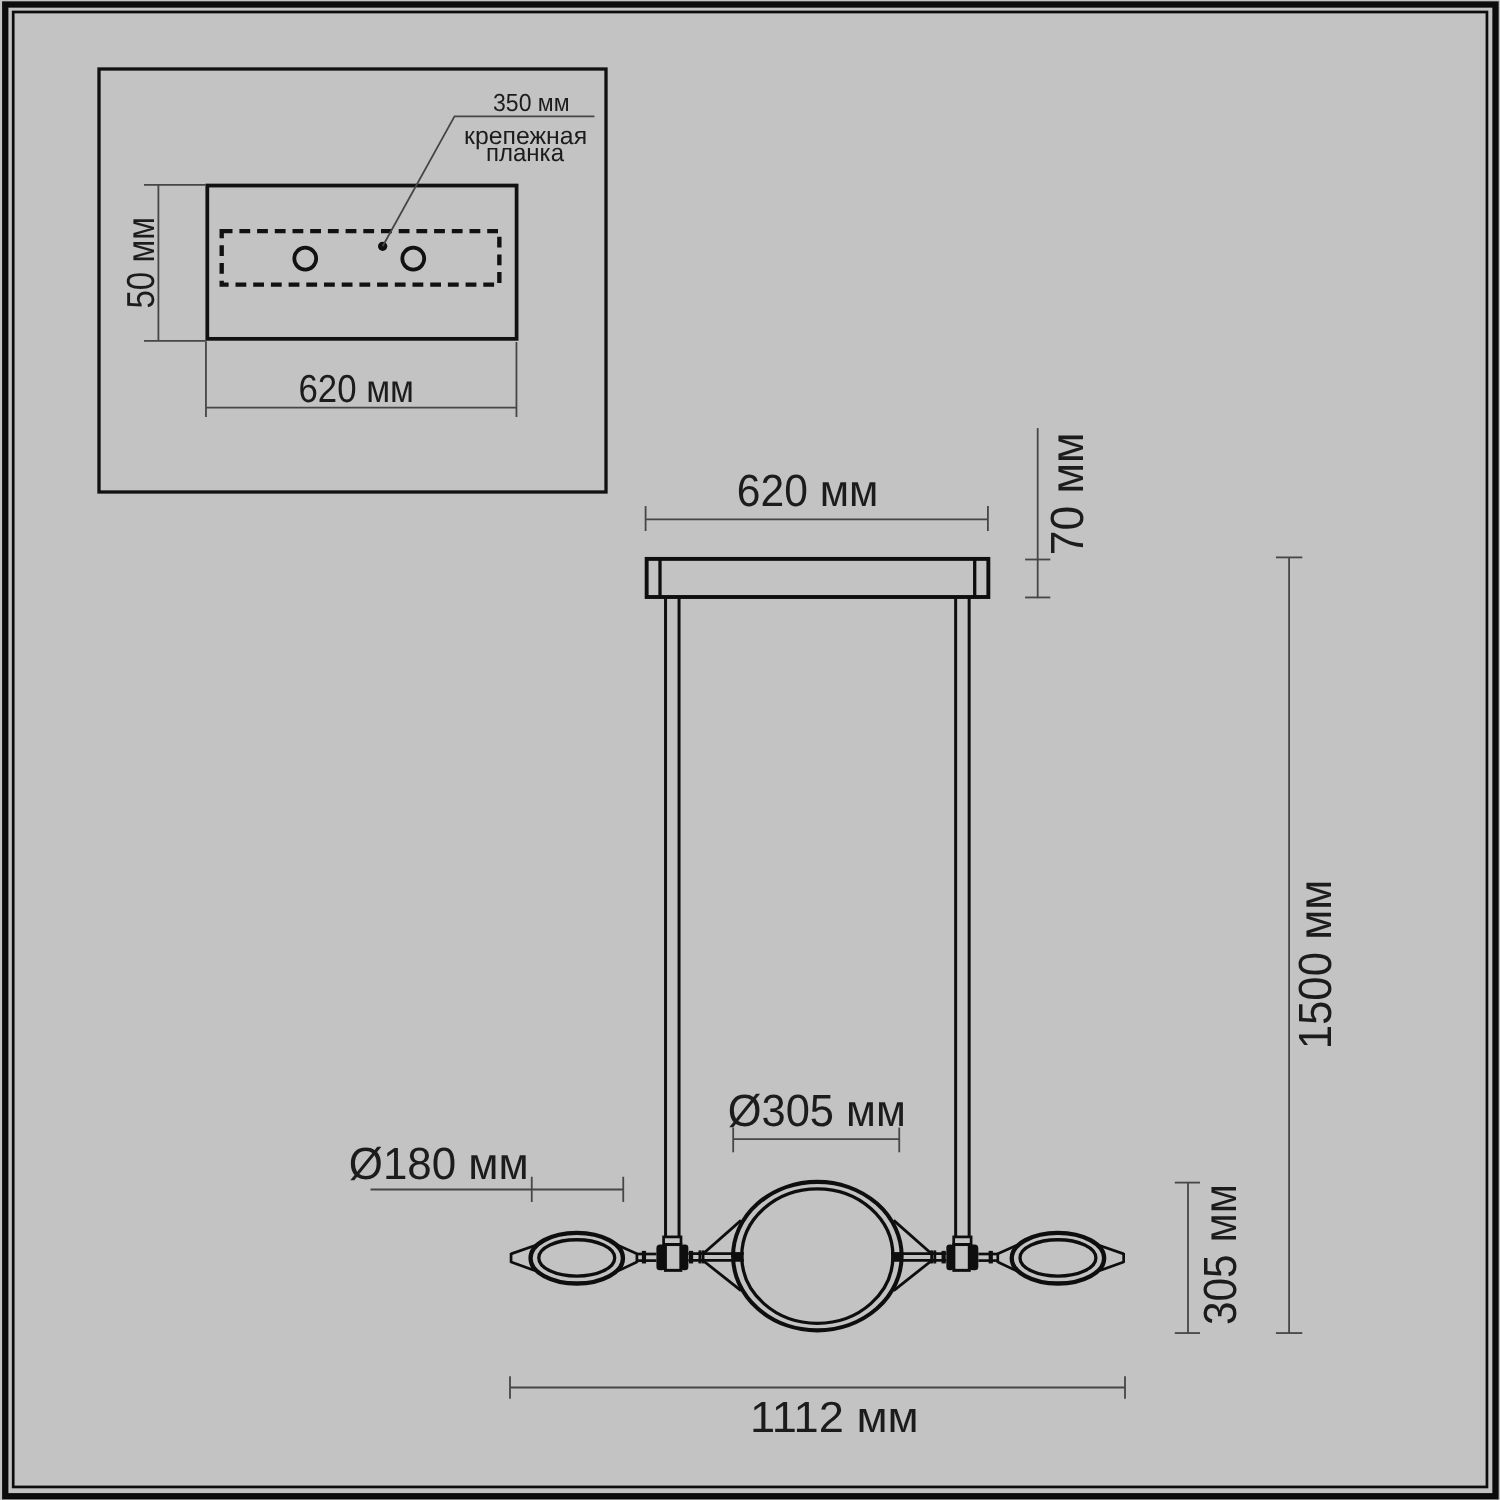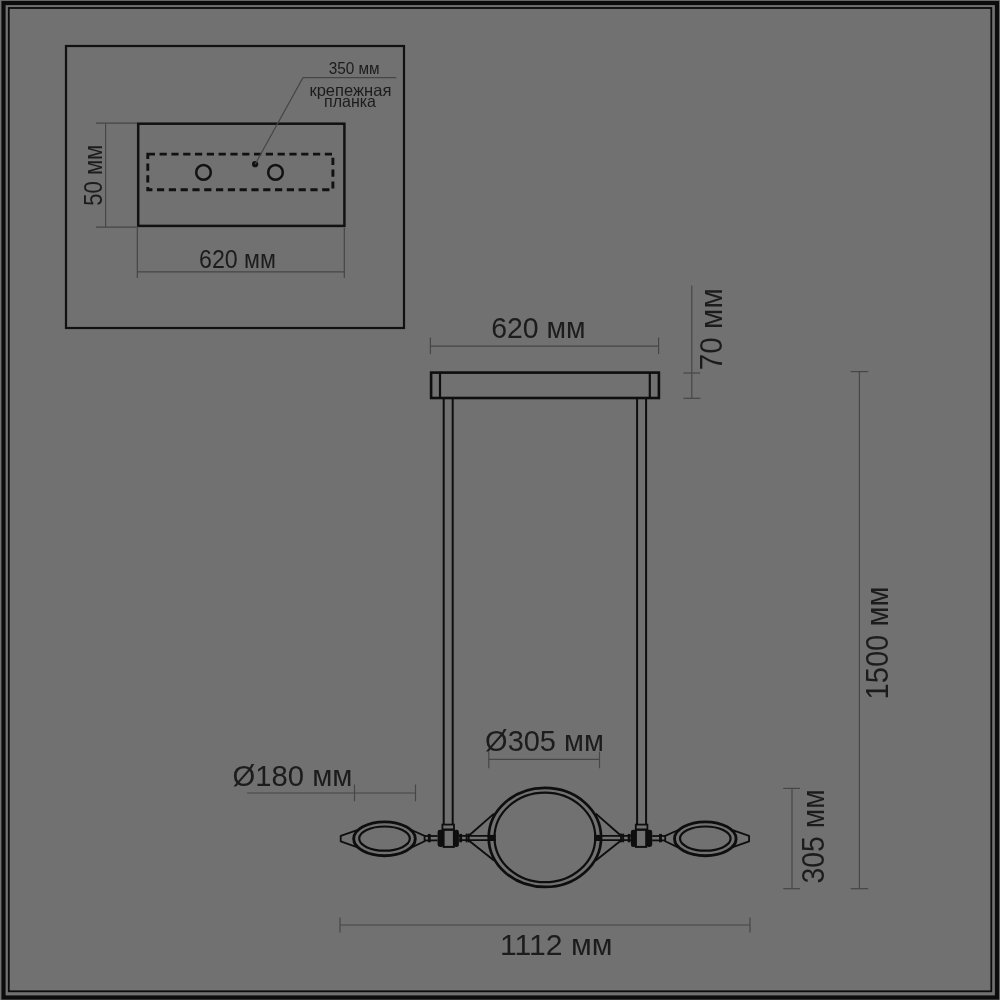--- a/index.html
+++ b/index.html
@@ -1,16 +1,16 @@
 <!DOCTYPE html>
 <html><head>
 <meta charset="utf-8">
 <style>
   html,body{margin:0;padding:0;background:#ffffff;}
-  .page{position:relative;width:1000px;height:1000px;background:#8b5cf6;filter:grayscale(1);}
+  .page{position:relative;width:1000px;height:1000px;background:#fdba74;filter:grayscale(1);}
   svg{position:absolute;top:0;left:0;}
   text{font-family:"Liberation Sans",sans-serif;fill:#1c1c1c;-webkit-font-smoothing:antialiased;}
   body{-webkit-font-smoothing:antialiased;}
 </style>
 </head>
 <body>
 <div class="page">
 <svg width="1000" height="1000" viewBox="0 0 1000 1000" fill="none">
 
 <rect x="3.5" y="3" width="993.5" height="994.5" stroke="#0c0c0c" stroke-width="4.2"></rect>

